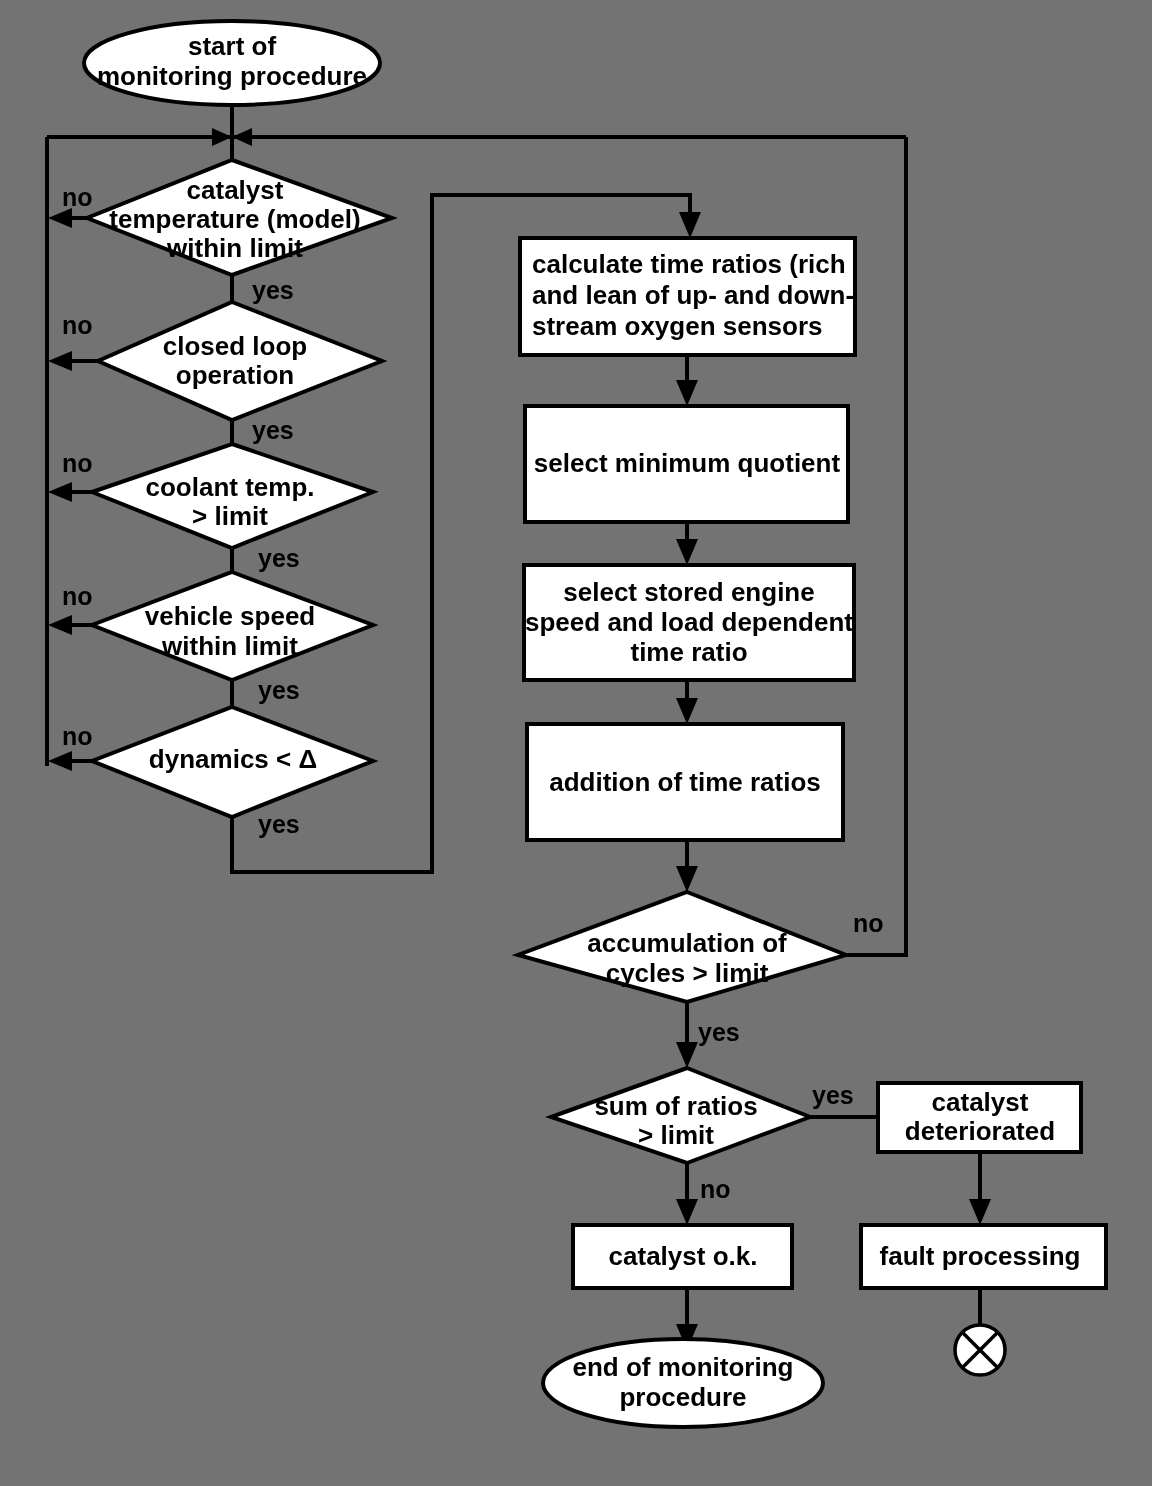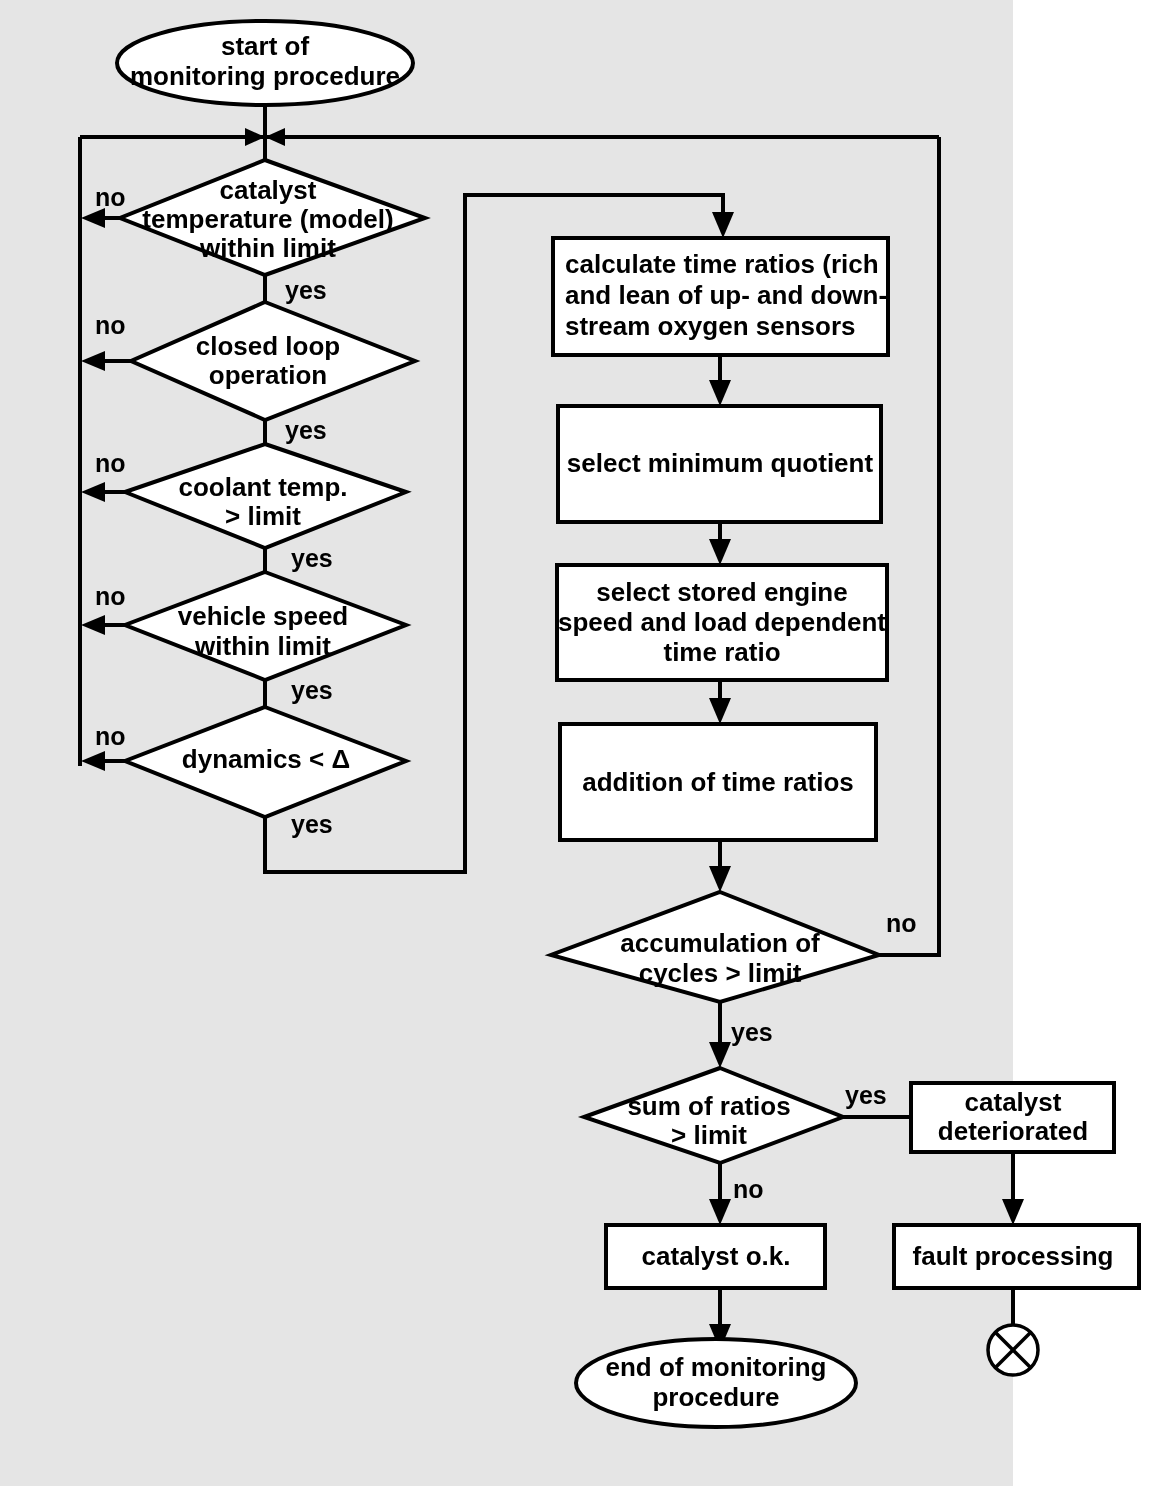--- a/index.html
+++ b/index.html
@@ -7,24 +7,23 @@
     padding: 0;
     background: #ffffff;
   }
   body {
     width: 1152px;
     height: 1486px;
     font-family: "Liberation Sans", sans-serif;
   }
   #flowchart-root {
     position: relative;
-    width: 980px;
+    width: 1152px;
     height: 1486px;
-    background: #e5e5e5;
-    padding-left: 33px;
+    background: #737373;
   }
   svg#flow-svg {
     display: block;
     width: 1152px;
     height: 1486px;
   }
   .node-shape {
     fill: #ffffff;
     stroke: #000000;
     stroke-width: 4;

